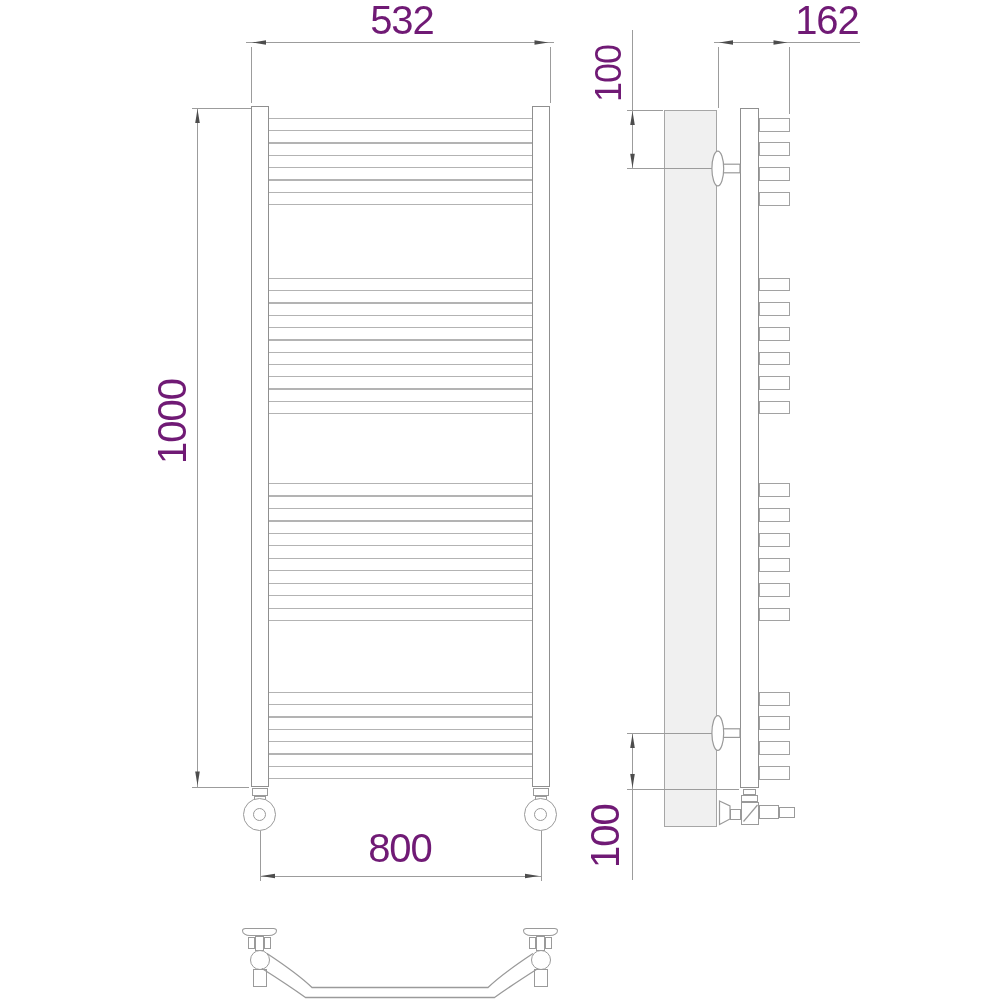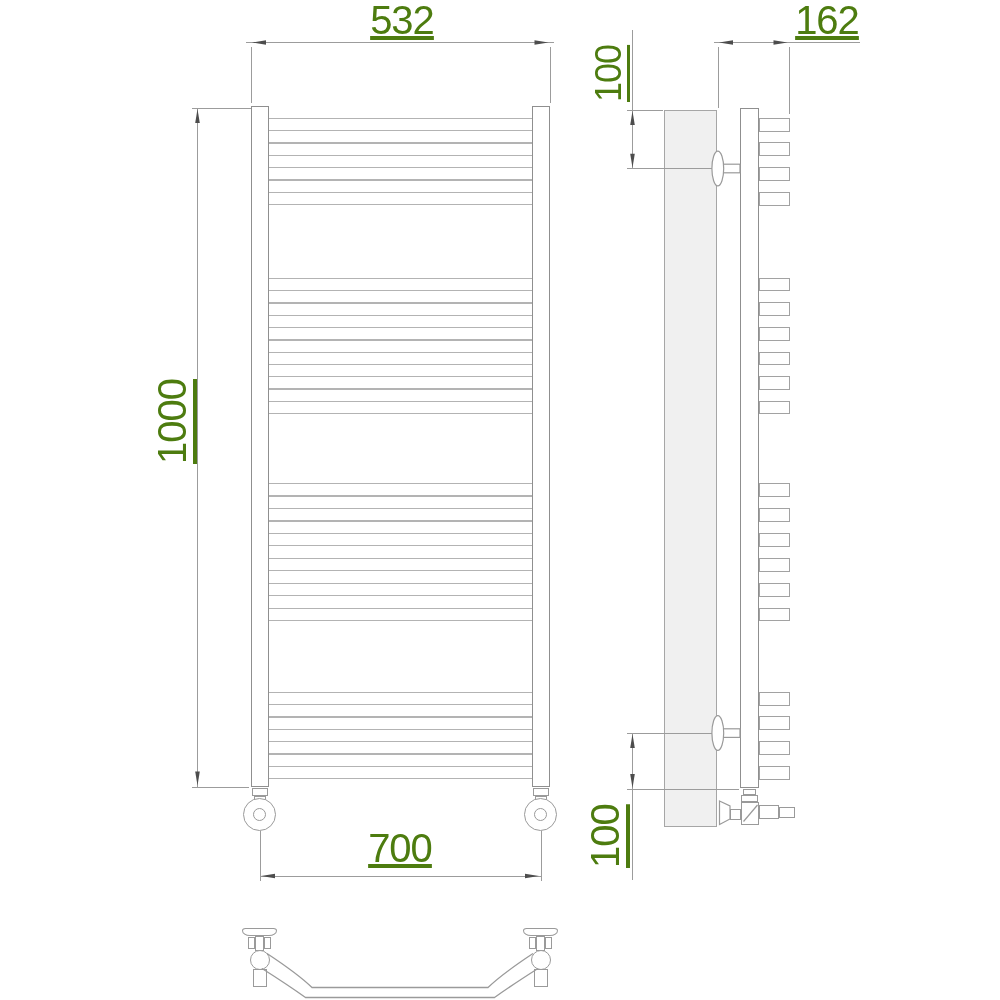--- a/index.html
+++ b/index.html
@@ -10,22 +10,22 @@
   .rail{position:absolute;background:#fff;border:1.4px solid #8f8f8f;box-sizing:border-box;}
   .wall{position:absolute;background:#f0f0f0;border:1.2px solid #a6a6a6;box-sizing:border-box;}
   .ln{position:absolute;height:1.4px;background:#b3b3b3;}
   .tab{position:absolute;background:#fff;border:1.2px solid #a2a2a2;box-sizing:border-box;}
   .fit{position:absolute;background:#fff;border:1.2px solid #9a9a9a;box-sizing:border-box;}
   .circ{position:absolute;background:#fff;border:1.3px solid #9a9a9a;border-radius:50%;box-sizing:border-box;}
   
   .hl{position:absolute;height:1px;background:#9c9c9c;}
   .vl{position:absolute;width:1px;background:#9c9c9c;}
   
-  .dim{position:absolute;color:#4d7c0f;font-size:40px;line-height:1;white-space:nowrap;
-       display:flex;align-items:center;justify-content:center;letter-spacing:-1px;text-decoration:underline;}
+  .dim{position:absolute;color:#701a75;font-size:40px;line-height:1;white-space:nowrap;
+       display:flex;align-items:center;justify-content:center;letter-spacing:-1px;}
   .vtext{writing-mode:vertical-rl;transform:rotate(180deg);}
   svg{position:absolute;left:0;top:0;pointer-events:none;}
 </style>
 </head>
 <body>
 
 <div class="canvas">
 
   <div class="rail" style="left:250.5px;top:106px;width:18px;height:681px;"></div>
   <div class="rail" style="left:531.5px;top:106px;width:18px;height:681px;"></div>
@@ -148,21 +148,21 @@
   <div class="hl" style="left:627px;top:168.3px;width:85px;"></div>
 
   <div class="vl" style="left:632px;top:733px;height:147px;"></div>
   <div class="hl" style="left:627px;top:733px;width:85px;"></div>
   <div class="hl" style="left:627px;top:788.5px;width:112px;"></div>
 
   <div class="dim" style="left:342px;top:0px;width:120px;height:40px;">532</div>
   <div class="dim" style="left:779px;top:0px;width:96px;height:40px;">162</div>
   <div class="dim vtext" style="left:588px;top:43px;width:42px;height:60px;font-size:36px;">100</div>
   <div class="dim vtext" style="left:149px;top:372px;width:46px;height:100px;">1000</div>
-  <div class="dim" style="left:340px;top:828px;width:120px;height:40px;">700</div>
+  <div class="dim" style="left:340px;top:828px;width:120px;height:40px;">800</div>
   <div class="dim vtext" style="left:582px;top:799px;width:46px;height:75px;">100</div>
 
   <svg width="1000" height="1000" viewBox="0 0 1000 1000">
 
     <g stroke="#9a9a9a" stroke-width="1.2" fill="#ffffff">
       <rect x="722.5" y="164.2" width="17.5" height="8.6"></rect>
       <ellipse cx="717.8" cy="168.5" rx="5.9" ry="17.4"></ellipse>
     </g>
     <g stroke="#9a9a9a" stroke-width="1.2" fill="#ffffff">
       <rect x="722.5" y="728.8" width="17.5" height="8.6"></rect>

